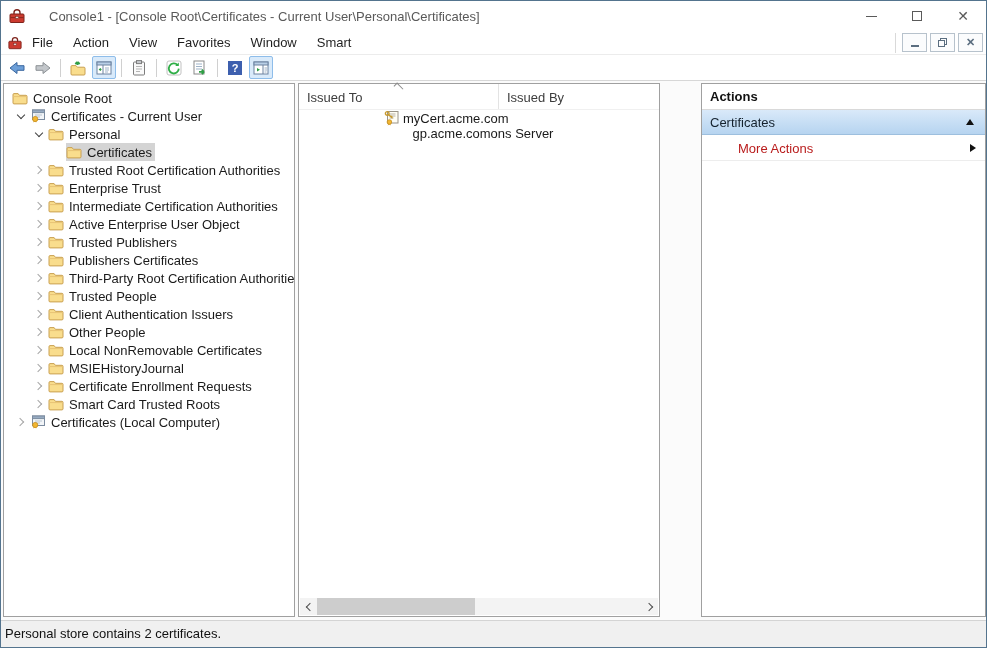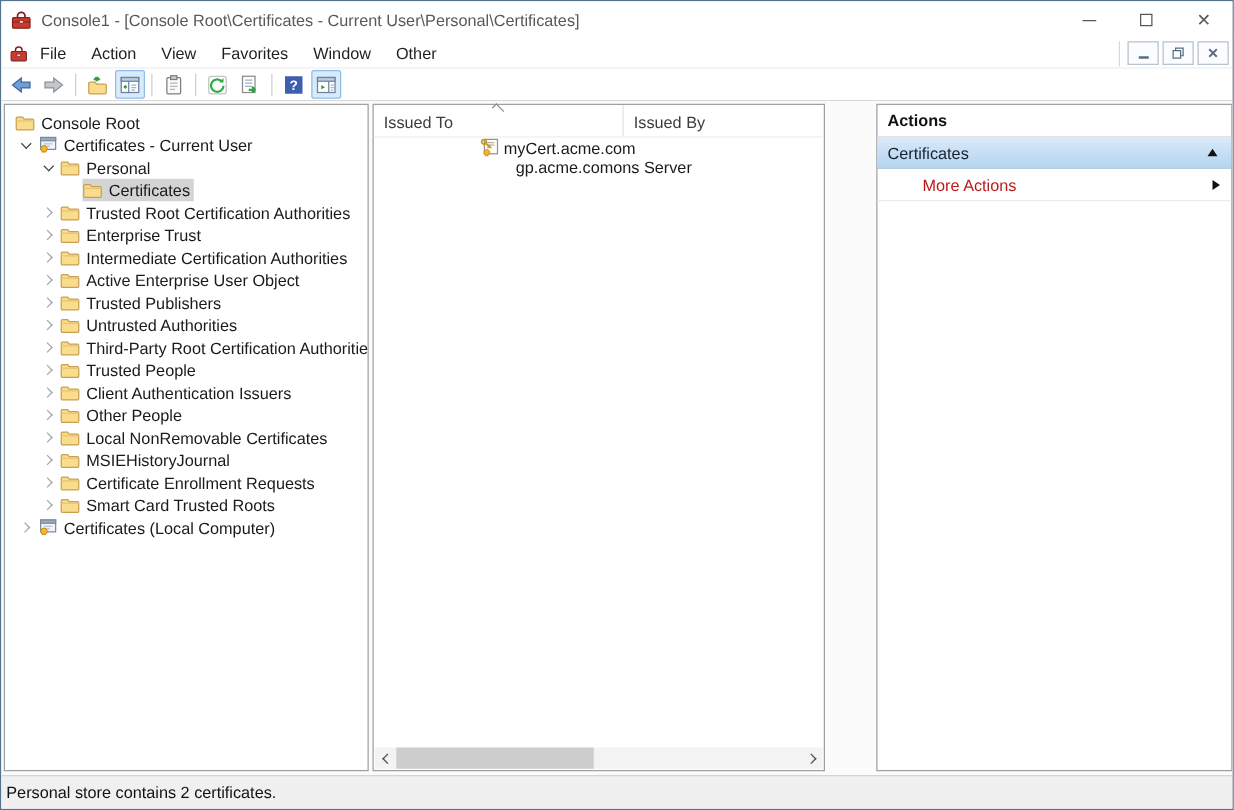--- a/index.html
+++ b/index.html
@@ -4,21 +4,21 @@
 <style>
   * { margin:0; padding:0; box-sizing:border-box; }
   html,body { width:987px; height:648px; font-family:"Liberation Sans", sans-serif; }
   #window {
     position:relative; width:987px; height:648px; background:#ffffff;
     border:1px solid #54748e; overflow:hidden; font-size:13px; color:#1a1a1a;
   }
   
   #titlebar { position:absolute; top:0; left:0; right:0; height:30px; background:#fff; display:flex; align-items:center; }
   #titlebar .appicon { margin-left:8px; width:16px; height:16px; flex:none; }
-  #titlebar .title { margin-left:8px; color:#595959; font-size:13px; white-space:nowrap; }
+  #titlebar .title { margin-left:24px; color:#595959; font-size:13px; white-space:nowrap; }
   .wctrls { position:absolute; right:0; top:0; height:30px; display:flex; }
   .wbtn { width:46px; height:30px; display:flex; align-items:center; justify-content:center; color:#5a5a5a; }
   .wbtn .minbar { width:11px; height:1px; background:#5a5a5a; }
   .wbtn .maxbox { width:10px; height:10px; border:1px solid #5a5a5a; }
   .wbtn.close { font-size:14px; }
   
   #menubar { position:absolute; top:30px; left:0; right:0; height:24px; background:#fff; display:flex; align-items:center; border-bottom:1px solid #ececec; }
   #menubar .appicon-sm { margin-left:7px; width:14px; height:14px; flex:none; }
   .menu-item { padding:3px 10px; color:#1f1f1f; font-size:13px; }
   .mdi-ctrls { position:absolute; right:3px; top:2px; height:20px; display:flex; gap:3px; padding-left:6px; border-left:1px solid #d9d9d9; }
@@ -128,21 +128,21 @@
     <svg class="appicon-sm" viewBox="0 0 16 16">
       <path d="M5 7 v-2.2 a3 3 0 0 1 6 0 V7" fill="none" stroke="#7e241c" stroke-width="1.4"></path>
       <rect x="1" y="6" width="14" height="8.5" rx="1" fill="#cc3a2f" stroke="#7e241c"></rect>
       <rect x="6.4" y="8.3" width="3.2" height="2.2" fill="#e9e2de" stroke="#7e241c" stroke-width="0.6"></rect>
     </svg>
     <span class="menu-item">File</span>
     <span class="menu-item">Action</span>
     <span class="menu-item">View</span>
     <span class="menu-item">Favorites</span>
     <span class="menu-item">Window</span>
-    <span class="menu-item">Other</span>
+    <span class="menu-item">Smart</span>
     <div class="mdi-ctrls">
       <div class="mdi-btn">
           <span class="minbar"></span>
         </div>
       <div class="mdi-btn">
         <span class="restore">
             <i class="f"></i>
             <i class="b"></i>
           </span>
       </div>
@@ -327,21 +327,21 @@
       </div>
 
       <div class="trow pl26">
         <span class="slot">
             <span class="chev"></span>
           </span>
         <span class="node">
             <svg class="ticon" viewBox="0 0 16 16">
               <use href="#i-folder"></use>
             </svg>
-            <span>Untrusted Authorities</span>
+            <span>Publishers Certificates</span>
           </span>
       </div>
 
       <div class="trow pl26">
         <span class="slot">
             <span class="chev"></span>
           </span>
         <span class="node">
             <svg class="ticon" viewBox="0 0 16 16">
               <use href="#i-folder"></use>

